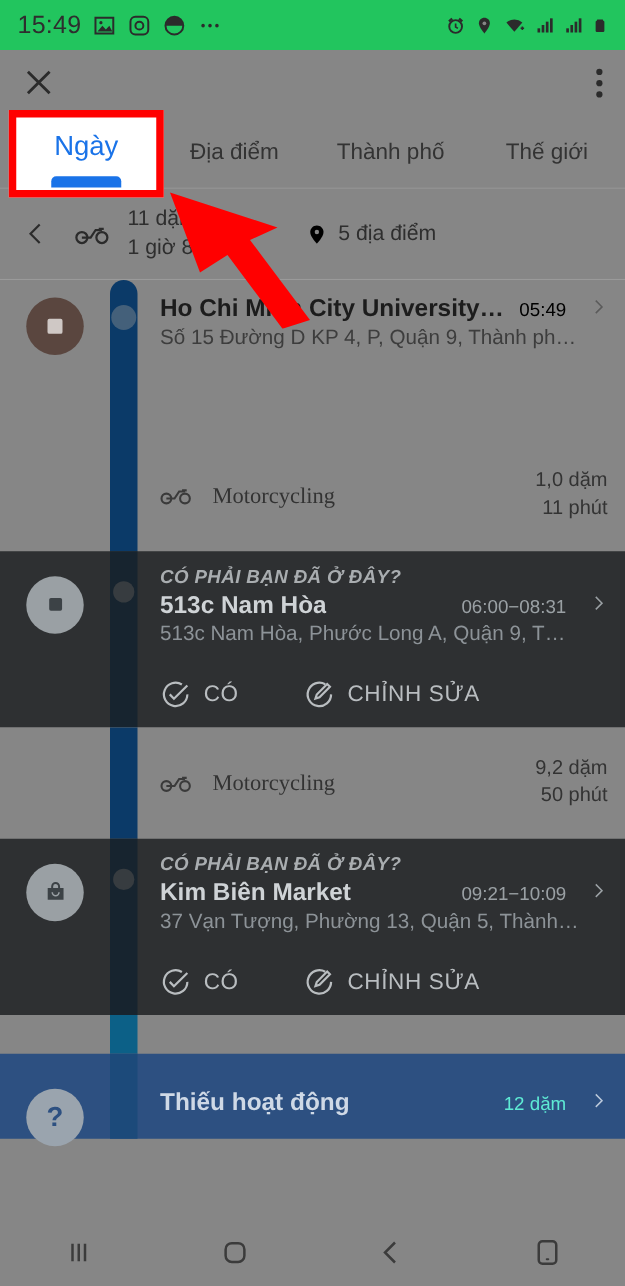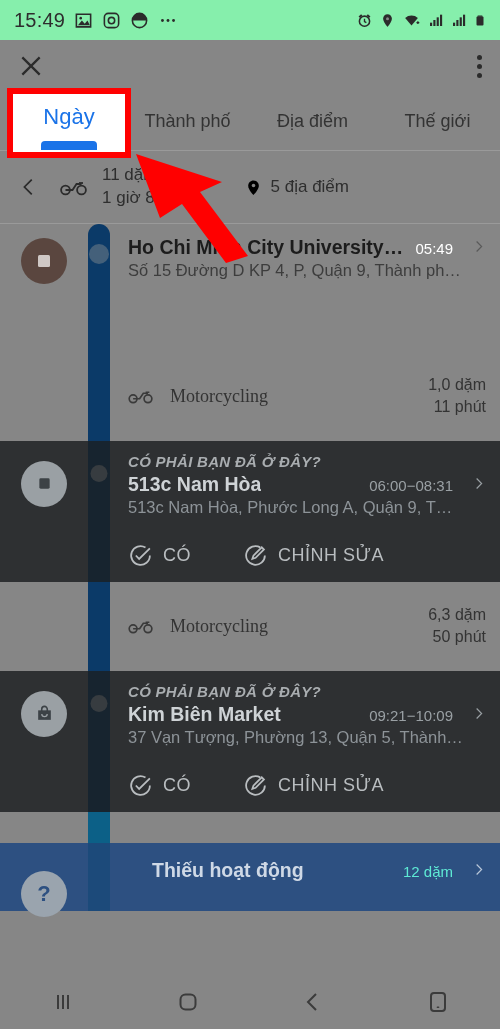--- a/index.html
+++ b/index.html
@@ -9,21 +9,21 @@
     background:#7d7d7d;
     position:relative;
   }
 
   
   .phone { width:500px; height:1029px; position:relative; background:#868686; }
 
   
   .statusbar {
     height:40px; display:flex; align-items:center;
-    padding:0 14px; background:#86efac;
+    padding:0 14px; background:#22c55e;
   }
   .sb-left { display:flex; align-items:center; gap:9px; }
   .sb-time { font-size:20px; color:#2e2e2e; letter-spacing:.2px; }
   .sb-right { margin-left:auto; display:flex; align-items:center; gap:7px; }
   .ic { display:block; fill:#2b2b2b; }
 
   
   .appbar {
     height:52px; display:flex; align-items:center;
     padding:0 18px; background:#868686; position:relative;
@@ -85,21 +85,21 @@
   .badge { width:46px; height:46px; border-radius:50%; display:flex; align-items:center; justify-content:center; }
 
   .q-label {
     font-size:15px; font-style:italic; font-weight:bold; letter-spacing:.3px;
     color:#a9adb0; margin-bottom:3px;
   }
   .titleline { display:flex; align-items:baseline; gap:8px; }
   .place-title { font-size:19.5px; font-weight:bold; color:#1c1c1c; white-space:nowrap; overflow:hidden; text-overflow:ellipsis; }
   .row-dark .place-title { color:#cfd3d6; }
   .row-blue .place-title { color:#cfd9e6; }
-  .ttime { margin-left:auto; font-size:15px; color:#ffffff; white-space:nowrap; }
+  .ttime { margin-left:auto; font-size:15px; color:#000000; white-space:nowrap; }
   .row-dark .ttime { color:#9aa0a4; }
   .row-blue .ttime { color:#5eead4; }
   .chev { margin-left:10px; flex:0 0 auto; }
   .addr { font-size:16.5px; color:#3d3d3d; margin-top:2px; white-space:nowrap; overflow:hidden; text-overflow:ellipsis; }
   .row-dark .addr { color:#8d9398; }
 
   .actions { display:flex; align-items:center; gap:18px; margin-top:26px; }
   .action { display:flex; align-items:center; gap:10px; }
   .action-label { font-size:18px; letter-spacing:.5px; color:#b9bdc0; }
 
@@ -196,24 +196,24 @@
       <i></i>
       <i></i>
     </div>
   </div>
 
   <div class="tabs">
     <div class="tab active">
         <span>Ngày</span>
       </div>
     <div class="tab">
+        <span>Địa điểm</span>
+      </div>
+    <div class="tab">
         <span>Thành phố</span>
-      </div>
-    <div class="tab">
-        <span>Địa điểm</span>
       </div>
     <div class="tab">
         <span>Thế giới</span>
       </div>
   </div>
   <div class="tabs-divider"></div>
 
   <div class="summary">
     <div class="sum-back">
       <svg width="22" height="22" viewBox="0 0 24 24">
@@ -334,21 +334,21 @@
         <div class="rail-bar" style="background:#0b3a68;"></div>
       </div>
       <div class="travel" style="flex:1;">
         <svg width="26" height="18" viewBox="0 0 28 18">
           <circle cx="5.5" cy="12" r="4.2" fill="none" stroke="#3a3a3a" stroke-width="1.8"></circle>
           <circle cx="21.5" cy="12" r="4.2" fill="none" stroke="#3a3a3a" stroke-width="1.8"></circle>
           <path d="M5.5 12h7l4-6h5M19 5h4" stroke="#3a3a3a" stroke-width="1.8" fill="none"></path>
         </svg>
         <span class="travel-mode">Motorcycling</span>
         <div class="travel-stats">
-          <div>6,3 dặm</div>
+          <div>9,2 dặm</div>
           <div>50 phút</div>
         </div>
       </div>
     </div>
 
     <div class="row row-dark">
       <div class="gut" style="padding-top:20px;">
         <div class="badge" style="background:#9aa0a4;">
           <svg width="19" height="19" viewBox="0 0 24 24">
             <path d="M4 8h16v12H4z" fill="#3c4246"></path>
@@ -400,21 +400,21 @@
 
     <div class="row row-blue" style="height:68px;">
       <div class="gut" style="padding-top:28px;">
         <div class="badge" style="background:#9aa4ae;">
           <span style="font-size:22px;font-weight:bold;color:#2d5081;">?</span>
         </div>
       </div>
       <div class="rail">
         <div class="rail-bar" style="background:#1c4a7a;"></div>
       </div>
-      <div class="content" style="padding-top:16px;margin-left:24px;">
+      <div class="content" style="padding-top:28px;">
         <div class="titleline">
           <span class="place-title">Thiếu hoạt động</span>
           <span class="ttime">12 dặm</span>
           <svg class="chev" width="15" height="15" viewBox="0 0 24 24">
             <path d="M9 4l8 8-8 8" stroke="#b9c7d9" stroke-width="1.9" fill="none"></path>
           </svg>
         </div>
       </div>
     </div>
   </div>

